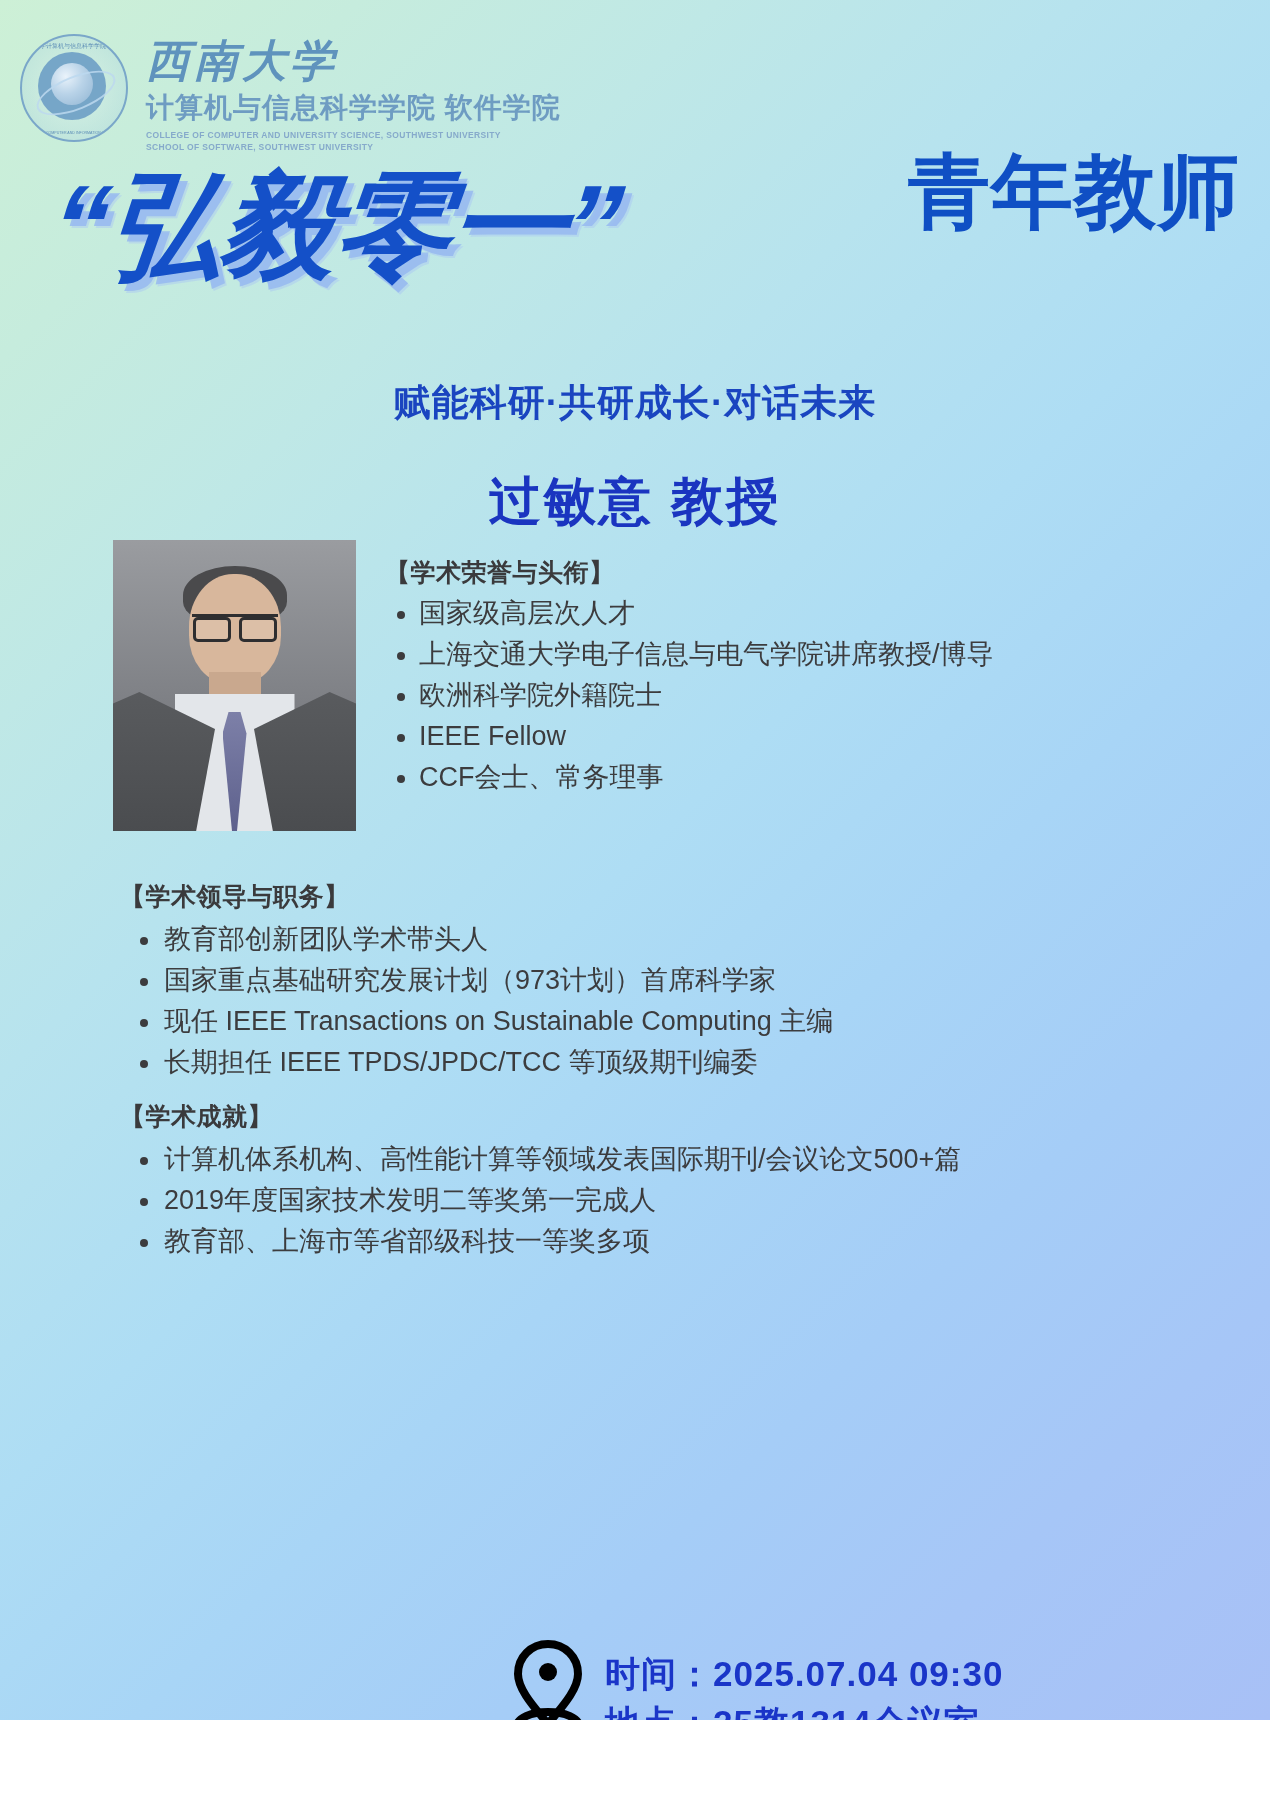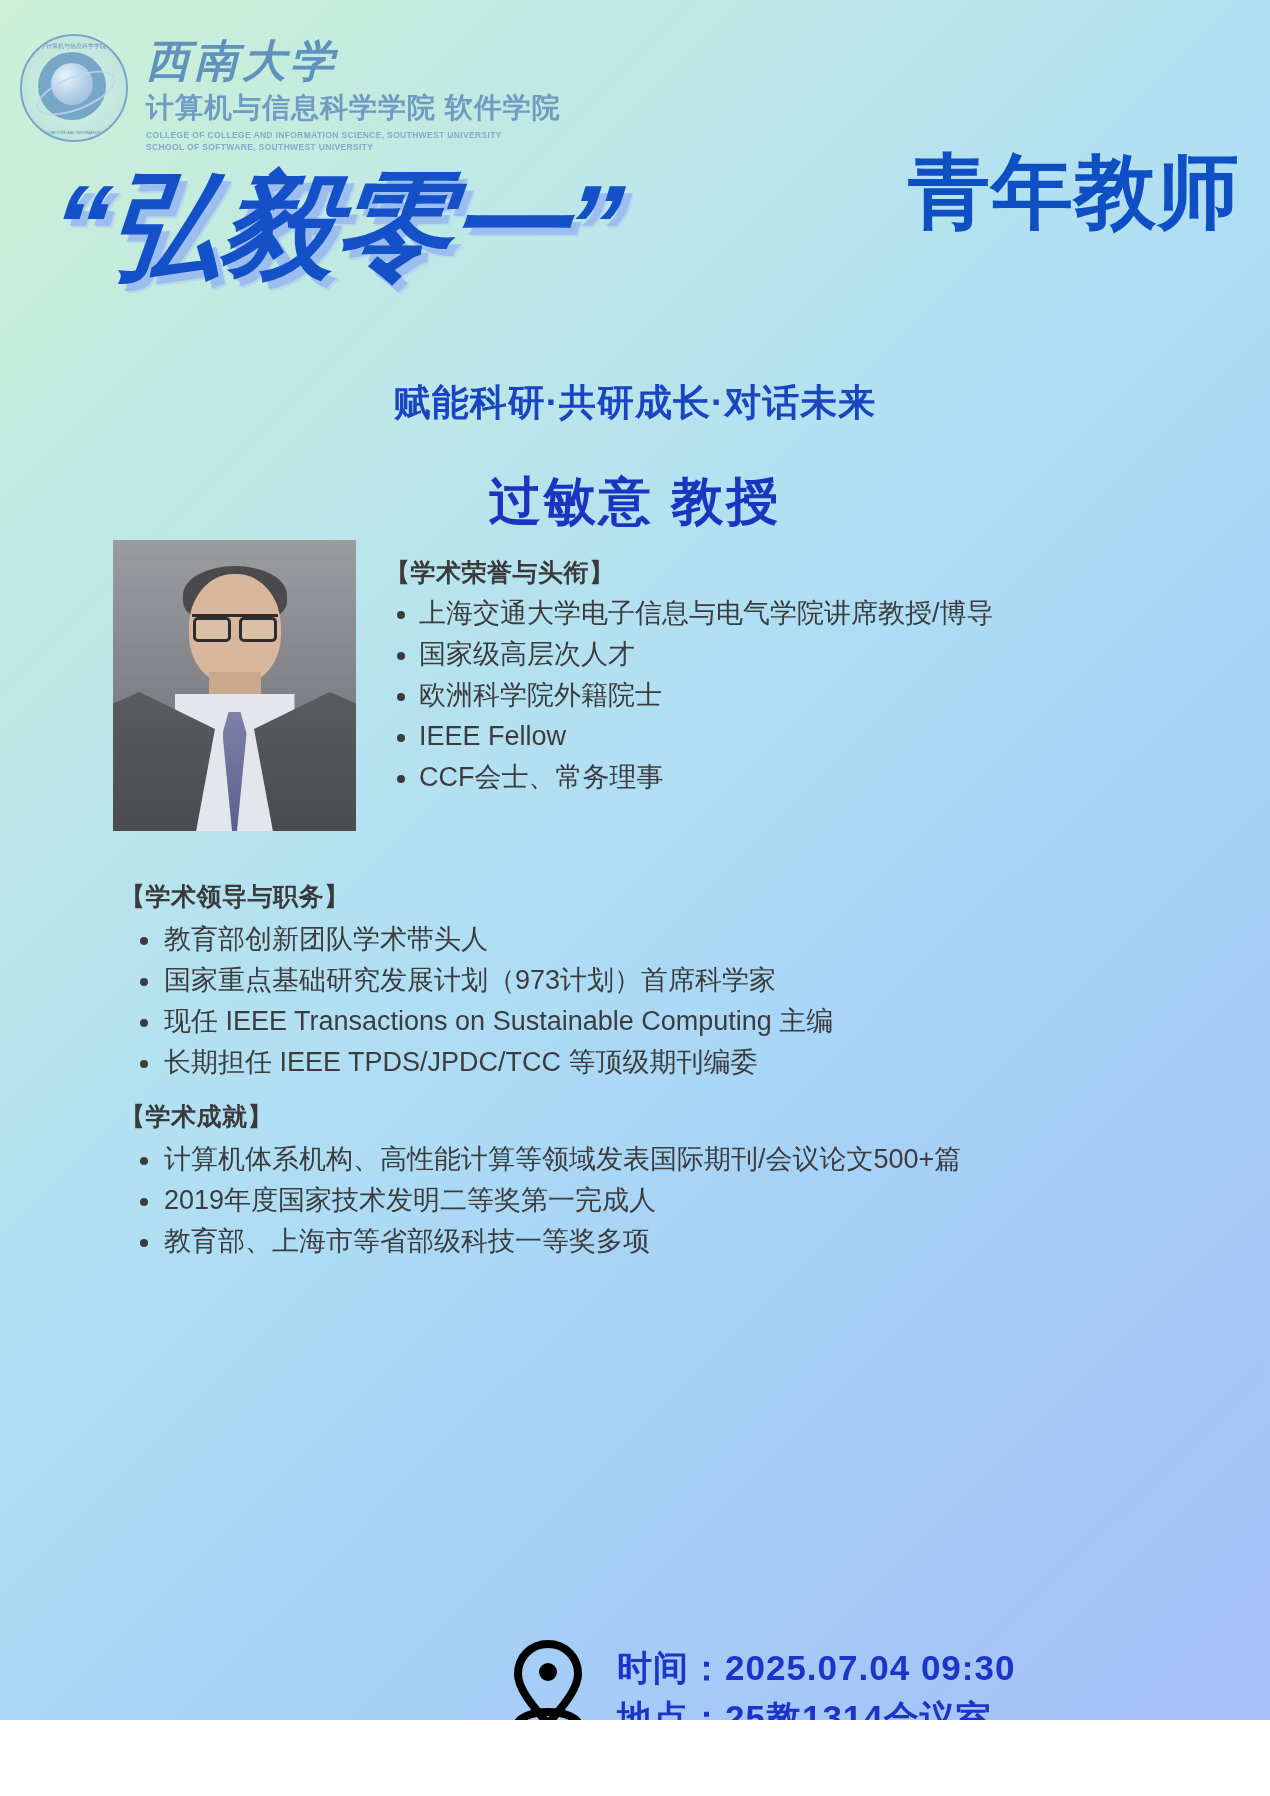--- a/index.html
+++ b/index.html
@@ -336,22 +336,21 @@
   .achievements .bullets { margin-top: 6px; }
   .achievements .bullets li { padding-left: 44px; }
   .achievements .bullets li:before { left: 20px; }
 
   
   .footer {
     position: absolute;
     left: 505px;
     top: 1638px;
     display: flex;
-    align-items: center;
-    gap: 12px;
+    align-items: flex-end;
   }
   .pin-icon {
     flex: none;
     width: 86px;
     height: 110px;
     margin-right: 14px;
   }
   .footer-text {
     font-size: 35px;
     font-weight: bold;
@@ -371,21 +370,21 @@
       <div class="ring-inner"></div>
       <div class="globe"></div>
       <div class="orbit"></div>
       <div class="seal-cn">西南大学计算机与信息科学学院 软件学院</div>
       <div class="seal-en">COLLEGE OF COMPUTER AND INFORMATION SCIENCE, SCHOOL OF SOFTWARE</div>
     </div>
     <div class="brand">
       <div class="brand-script">西南大学</div>
       <div class="brand-cn">计算机与信息科学学院  软件学院</div>
       <div class="brand-en">
-        <div>COLLEGE OF COLLEGE AND INFORMATION SCIENCE, SOUTHWEST UNIVERSITY</div>
+        <div>COLLEGE OF COMPUTER AND UNIVERSITY SCIENCE, SOUTHWEST UNIVERSITY</div>
         <div>SCHOOL OF SOFTWARE, SOUTHWEST UNIVERSITY</div>
       </div>
     </div>
   </div>
 
   <div class="title-zone">
     <div class="title-main">“弘毅零一”</div>
     <div class="title-right">
       <div>青年教师</div>
     </div>
@@ -402,22 +401,22 @@
     <div class="neck"></div>
     <div class="shirt"></div>
     <div class="tie"></div>
     <div class="jacket-l"></div>
     <div class="jacket-r"></div>
   </div>
 
   <div class="honors">
     <div class="section-heading">【学术荣誉与头衔】</div>
     <ul class="bullets">
+      <li>国家级高层次人才</li>
       <li>上海交通大学电子信息与电气学院讲席教授/博导</li>
-      <li>国家级高层次人才</li>
       <li>欧洲科学院外籍院士</li>
       <li>IEEE Fellow</li>
       <li> CCF会士、常务理事</li>
     </ul>
   </div>
 
   <div class="leadership">
     <div class="section-heading">【学术领导与职务】</div>
     <ul class="bullets">
       <li>教育部创新团队学术带头人</li>

